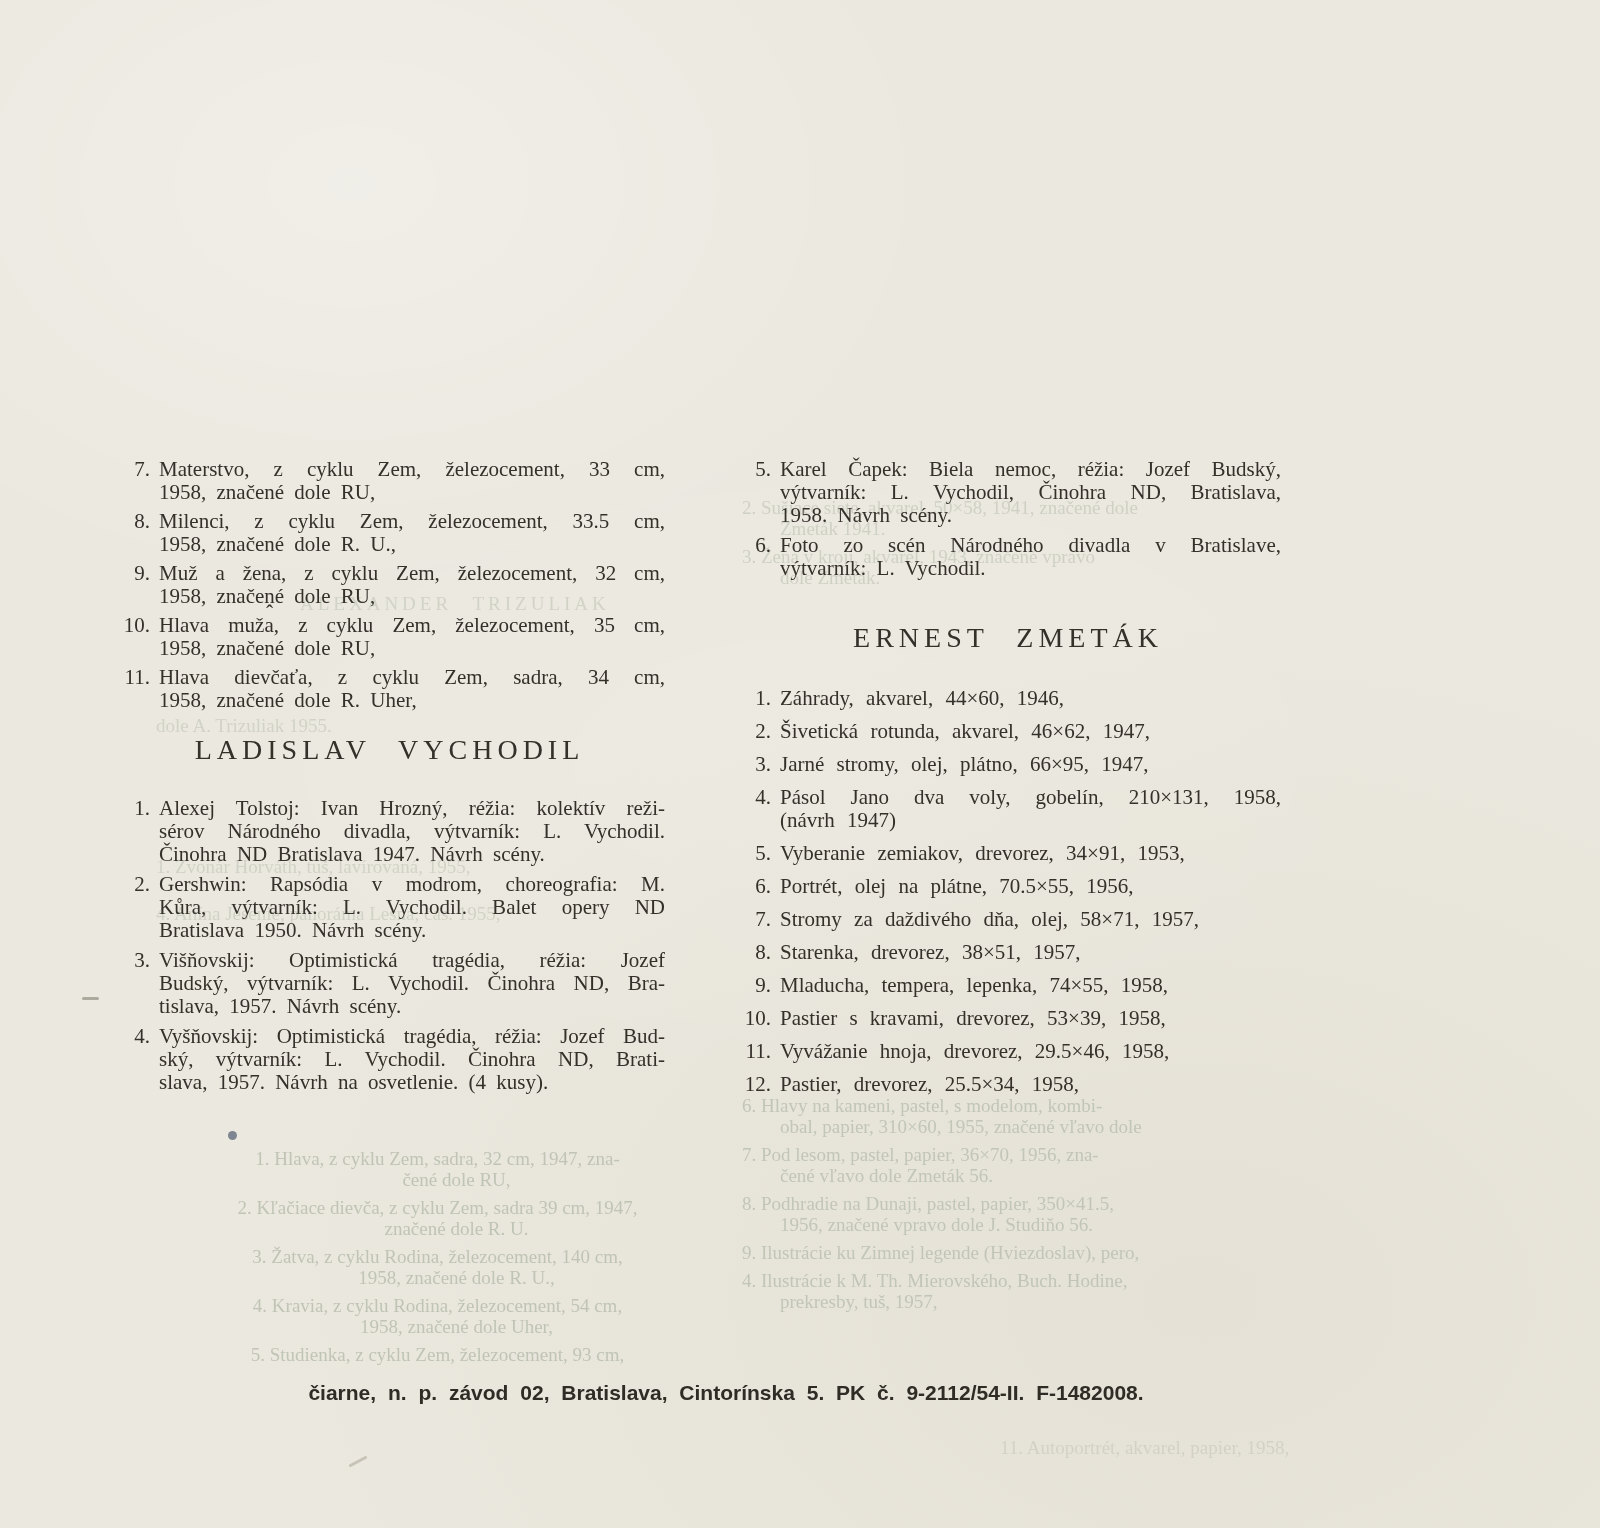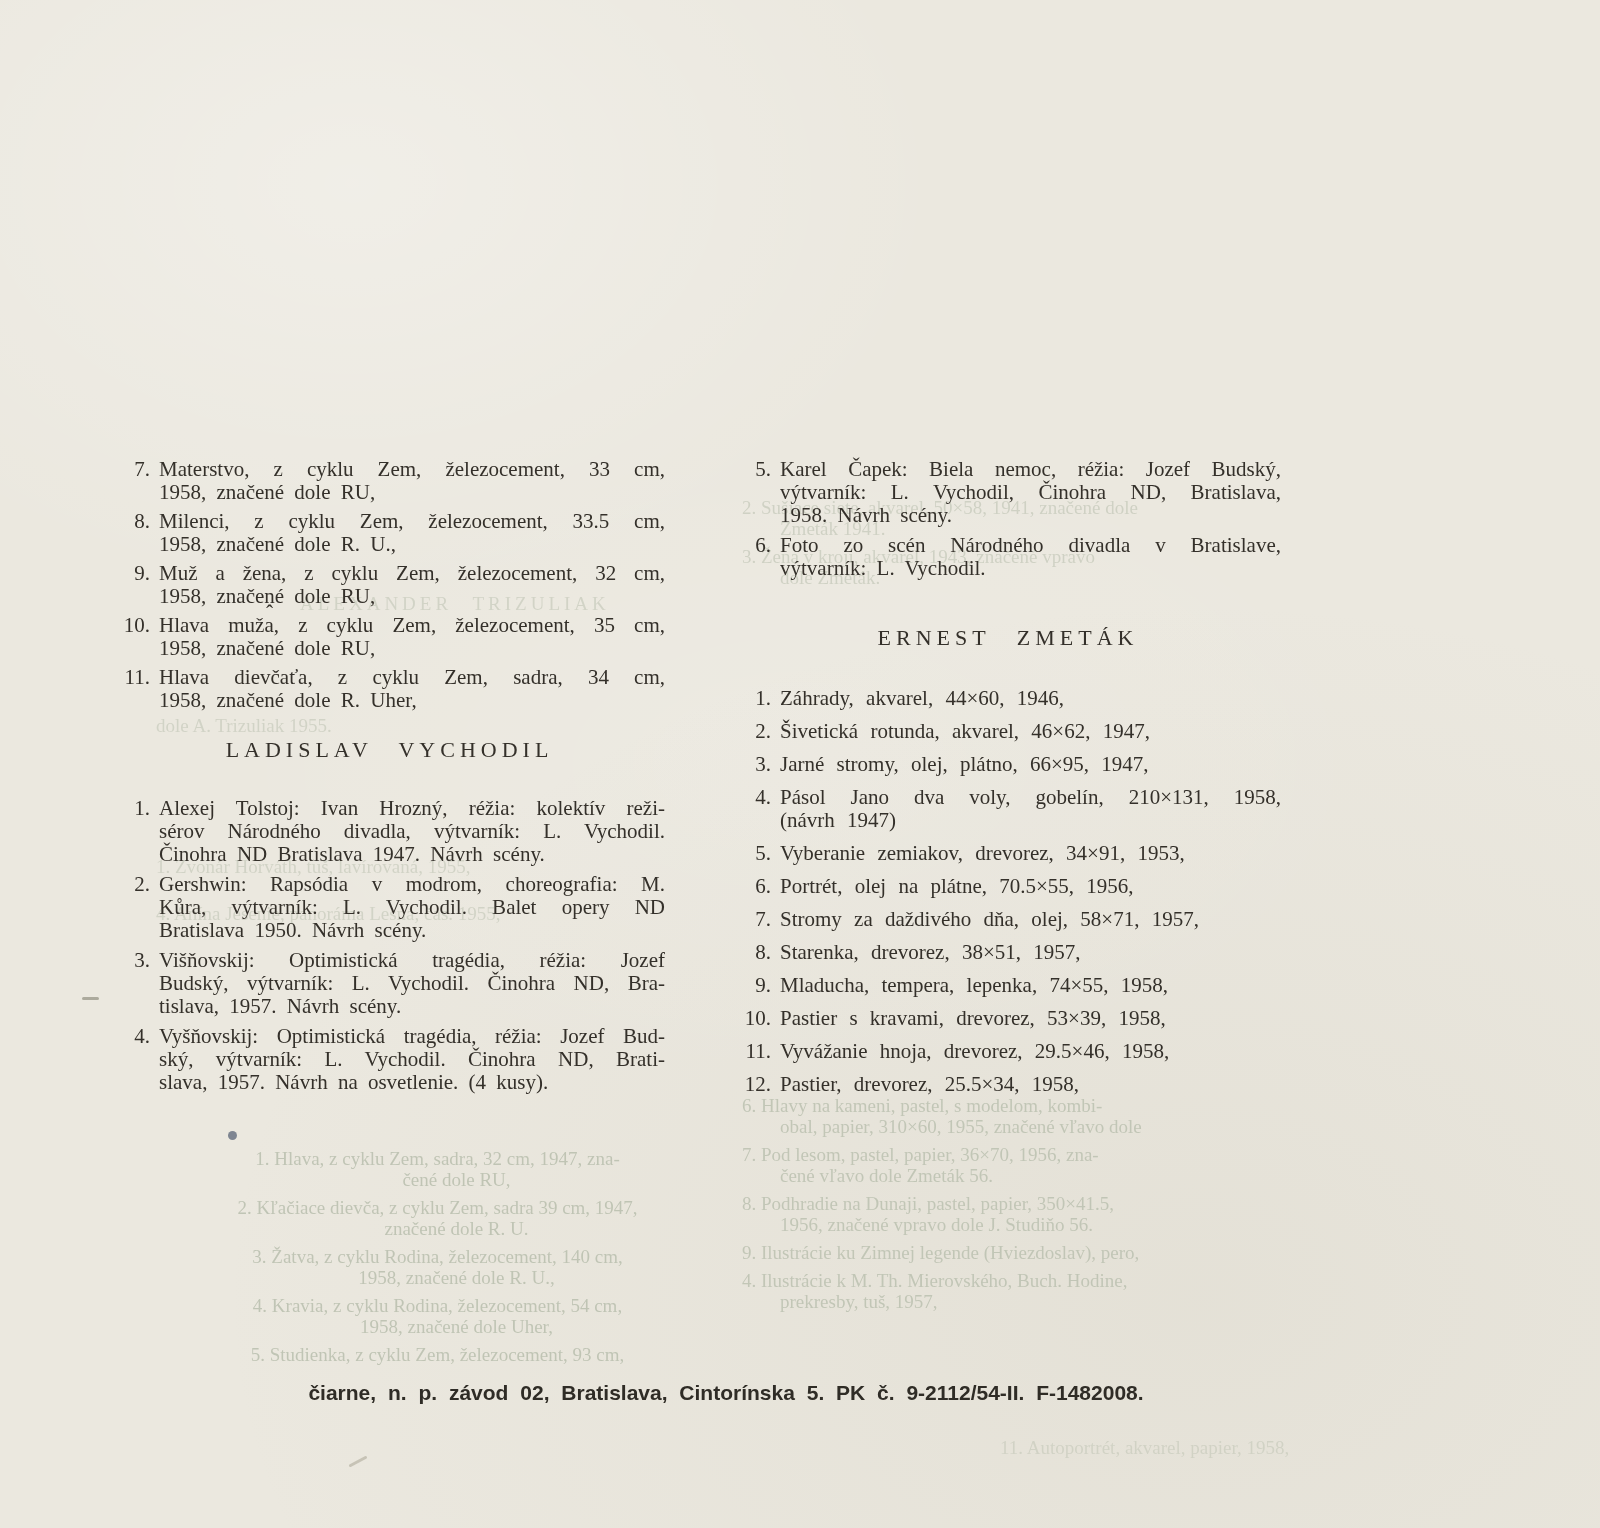--- a/index.html
+++ b/index.html
@@ -26,21 +26,21 @@
   .wide .entry{margin-bottom:10px;}
   .num{flex:none;width:36px;text-align:right;padding-right:9px;}
   .etext{flex:1;min-width:0;}
   .line{white-space:normal;}
   .line.just{text-align:justify;text-align-last:justify;}
   .line.last{word-spacing:5px;}
   .wide .line.last{word-spacing:7px;}
 
   
   .heading{
-    text-align:center;font-size:22px;letter-spacing:5px;word-spacing:16px;
+    text-align:center;font-size:28px;letter-spacing:5px;word-spacing:16px;
     color:#34302a;
   }
   .heading-vychodil{margin-top:26px;margin-bottom:36px;}
   .heading-zmetak{margin-top:46px;margin-bottom:38px;}
 
   
   .colophon{
     position:absolute;left:110px;top:1358px;width:1382px;
     font-family:"Liberation Sans","DejaVu Sans",sans-serif;
     font-weight:bold;font-size:21px;line-height:30px;color:#2f2c26;

